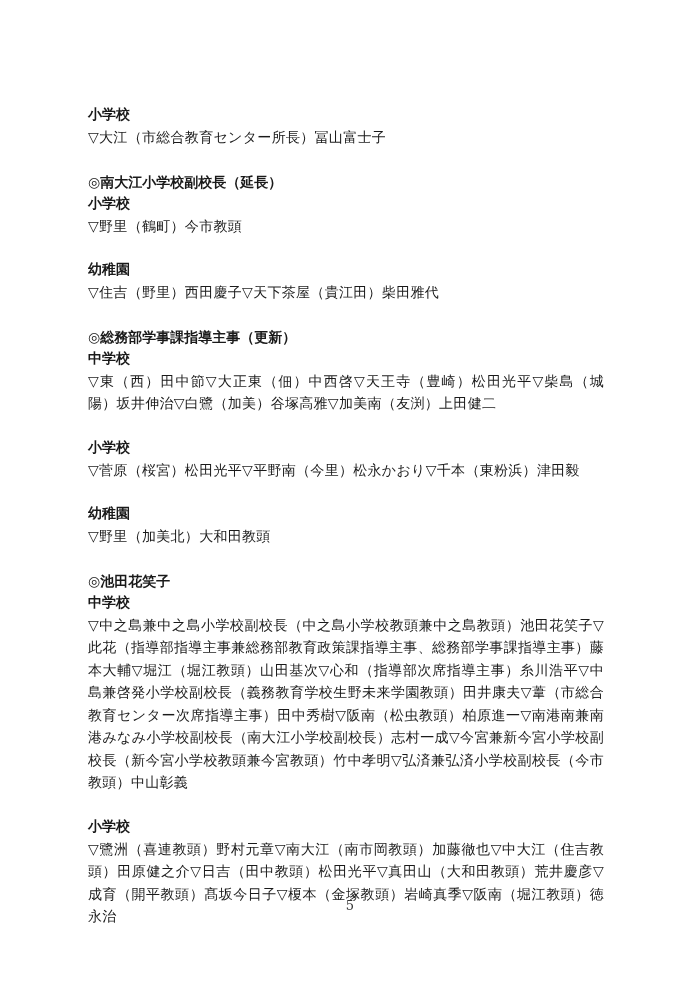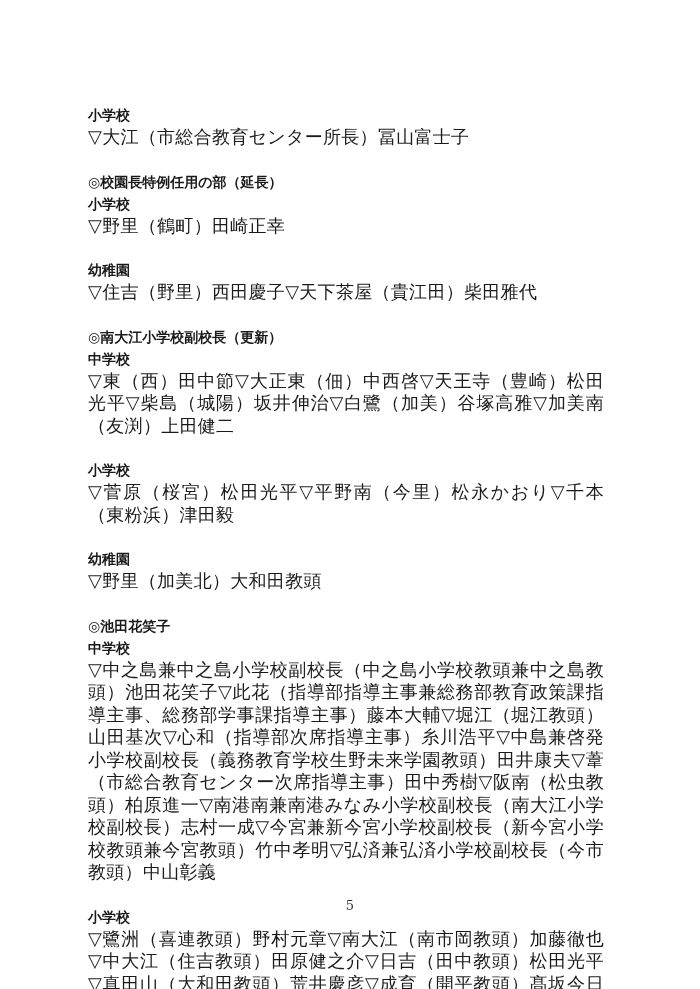--- a/index.html
+++ b/index.html
@@ -1,46 +1,46 @@
 <!DOCTYPE html>
 <html><head>
 <meta charset="utf-8">
 <style>
   html, body { margin: 0; padding: 0; background: #ffffff; }
   body { width: 700px; height: 989px; position: relative; overflow: hidden;
          font-family: "DejaVu Serif", "Liberation Serif", serif; color: #1a1a1a; }
   .page { position: absolute; left: 88px; top: 104px; width: 516px; }
   .section-title { font-family: "DejaVu Sans", "Liberation Sans", sans-serif; font-weight: bold;
                    font-size: 14px; line-height: 22px; height: 22px; margin: 0; letter-spacing: 0px; }
-  .sub-title { font-family: Liberation Sans, sans-serif; font-weight: bold;
+  .sub-title { font-family: Liberation Mono, monospace; font-weight: bold;
                font-size: 14px; line-height: 22px; height: 22px; margin: 0; }
-  .body-text { font-size: 18px; line-height: 22.5px; margin: 0; text-align: justify;
+  .body-text { font-size: 14px; line-height: 22.5px; margin: 0; text-align: justify;
                word-break: break-all; letter-spacing: 0.3px; }
   .gap { height: 22px; }
   .page-number { position: absolute; top: 898px; left: 0; width: 700px; text-align: center;
                  font-size: 13px; color: #333; }
 </style>
 </head>
 <body>
 
 <div class="page">
   <div class="sub-title">小学校</div>
   <p class="body-text">▽大江（市総合教育センター所長）冨山富士子</p>
   <div class="gap"></div>
 
-  <div class="section-title">◎校園長特例任用の部（延長）</div>
+  <div class="section-title">◎南大江小学校副校長（延長）</div>
   <div class="sub-title">小学校</div>
-  <p class="body-text">▽野里（鶴町）田崎正幸</p>
+  <p class="body-text">▽野里（鶴町）今市教頭</p>
   <div class="gap"></div>
 
   <div class="sub-title">幼稚園</div>
   <p class="body-text">▽住吉（野里）西田慶子▽天下茶屋（貴江田）柴田雅代</p>
   <div class="gap"></div>
 
-  <div class="section-title">◎南大江小学校副校長（更新）</div>
+  <div class="section-title">◎総務部学事課指導主事（更新）</div>
   <div class="sub-title">中学校</div>
   <p class="body-text">▽東（西）田中節▽大正東（佃）中西啓▽天王寺（豊崎）松田光平▽柴島（城陽）坂井伸治▽白鷺（加美）谷塚高雅▽加美南（友渕）上田健二</p>
   <div class="gap"></div>
 
   <div class="sub-title">小学校</div>
   <p class="body-text">▽菅原（桜宮）松田光平▽平野南（今里）松永かおり▽千本（東粉浜）津田毅</p>
   <div class="gap"></div>
 
   <div class="sub-title">幼稚園</div>
   <p class="body-text">▽野里（加美北）大和田教頭</p>

